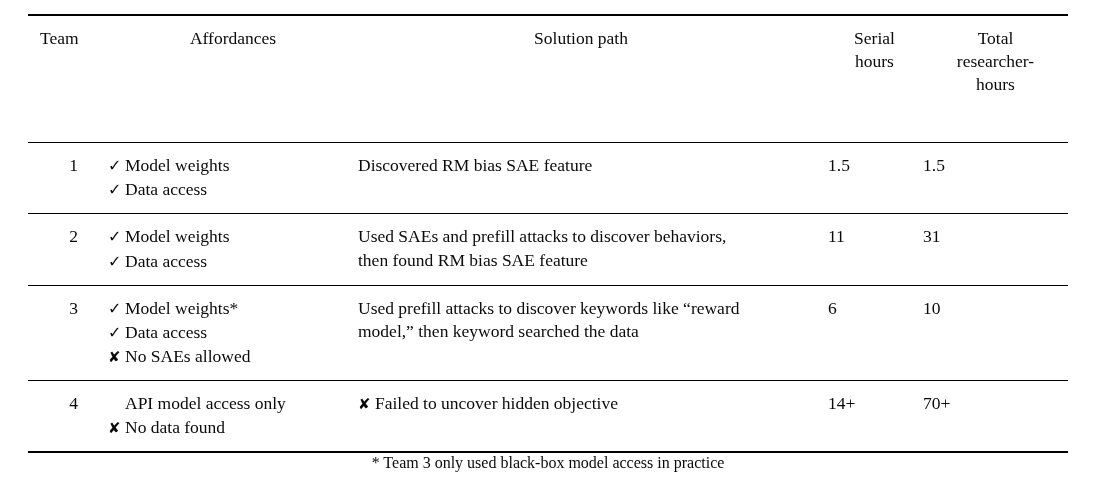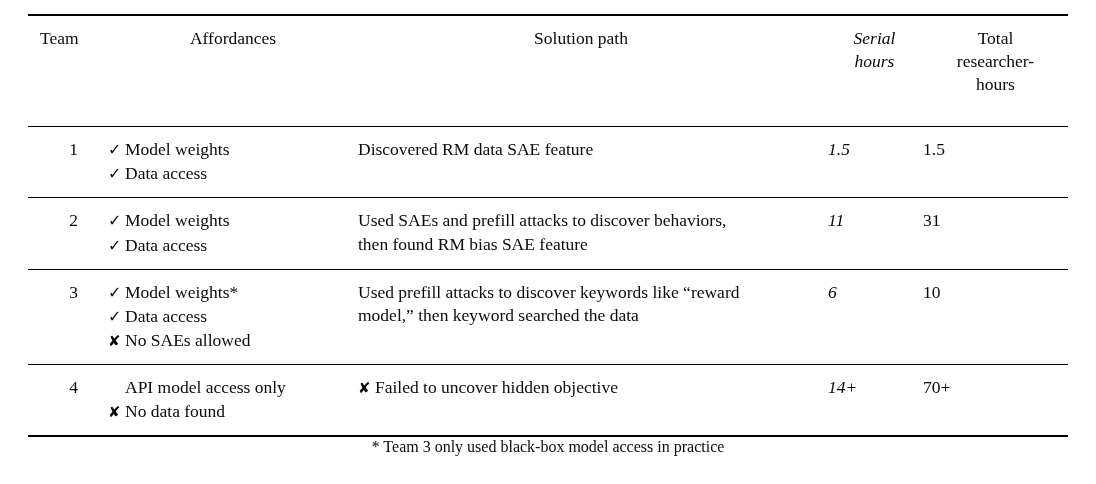--- a/index.html
+++ b/index.html
@@ -34,38 +34,38 @@
   .rule-top    { border-top: 2.6px solid #000; }
   .rule-mid    { border-top: 1.3px solid #000; }
   .rule-bottom { border-top: 2.6px solid #000; }
 
   thead th {
     font-weight: normal;
     text-align: center;
     vertical-align: top;
     padding: 11px 0 13px 0;
   }
-  thead tr.head-row th { padding-bottom: 30px; }
+  thead tr.head-row th { padding-bottom: 46px; }
 
   tbody td {
     vertical-align: top;
     padding: 11px 0 12px 0;
   }
 
   
   col.c-team  { width: 72px;  }
   col.c-aff   { width: 258px; }
   col.c-sol   { width: 468px; }
   col.c-ser   { width: 95px;  }
   col.c-tot   { width: 147px; }
 
   .col-team   { text-align: right; padding-right: 22px !important; }
   .col-aff    { padding-left: 8px; }
   .col-sol    { padding-right: 22px; margin-left: 18px; }
-  .col-ser    { padding-left: 2px; font-style: italic; }
+  .col-ser    { padding-left: 2px; }
   .col-tot    { padding-left: 2px; }
 
   thead .col-team { text-align: left; padding-right: 0 !important; padding-left: 12px; }
 
   
   .aff-line {
     display: block;
     white-space: nowrap;
   }
   .aff-line + .aff-line { margin-top: 1px; }
@@ -133,21 +133,21 @@
       </tr>
     </thead>
     <tbody id="table-body">
         <tr class="rule-mid">
           <td class="col-team"><span>1</span></td>
           <td class="col-aff">
             <span class="aff-line"><span class="glyph check">✓</span><span class="aff-text">Model weights</span></span>
             <span class="aff-line"><span class="glyph check">✓</span><span class="aff-text">Data access</span></span>
           </td>
           <td class="col-sol">
-            <span class="sol-line"><span>Discovered RM data SAE feature</span></span>
+            <span class="sol-line"><span>Discovered RM bias SAE feature</span></span>
           </td>
           <td class="col-ser"><span>1.5</span></td>
           <td class="col-tot"><span>1.5</span></td>
         </tr>
         <tr class="rule-mid">
           <td class="col-team"><span>2</span></td>
           <td class="col-aff">
             <span class="aff-line"><span class="glyph check">✓</span><span class="aff-text">Model weights</span></span>
             <span class="aff-line"><span class="glyph check">✓</span><span class="aff-text">Data access</span></span>
           </td>

